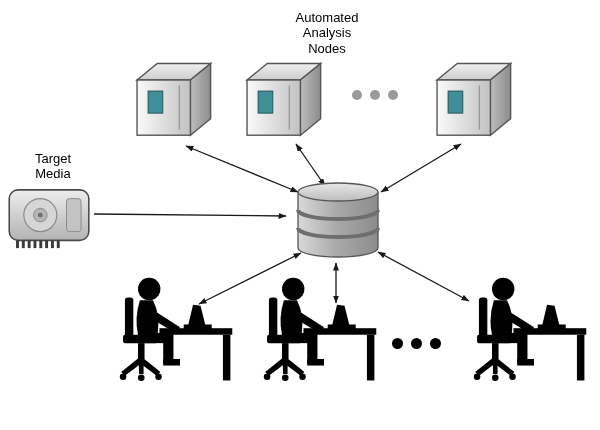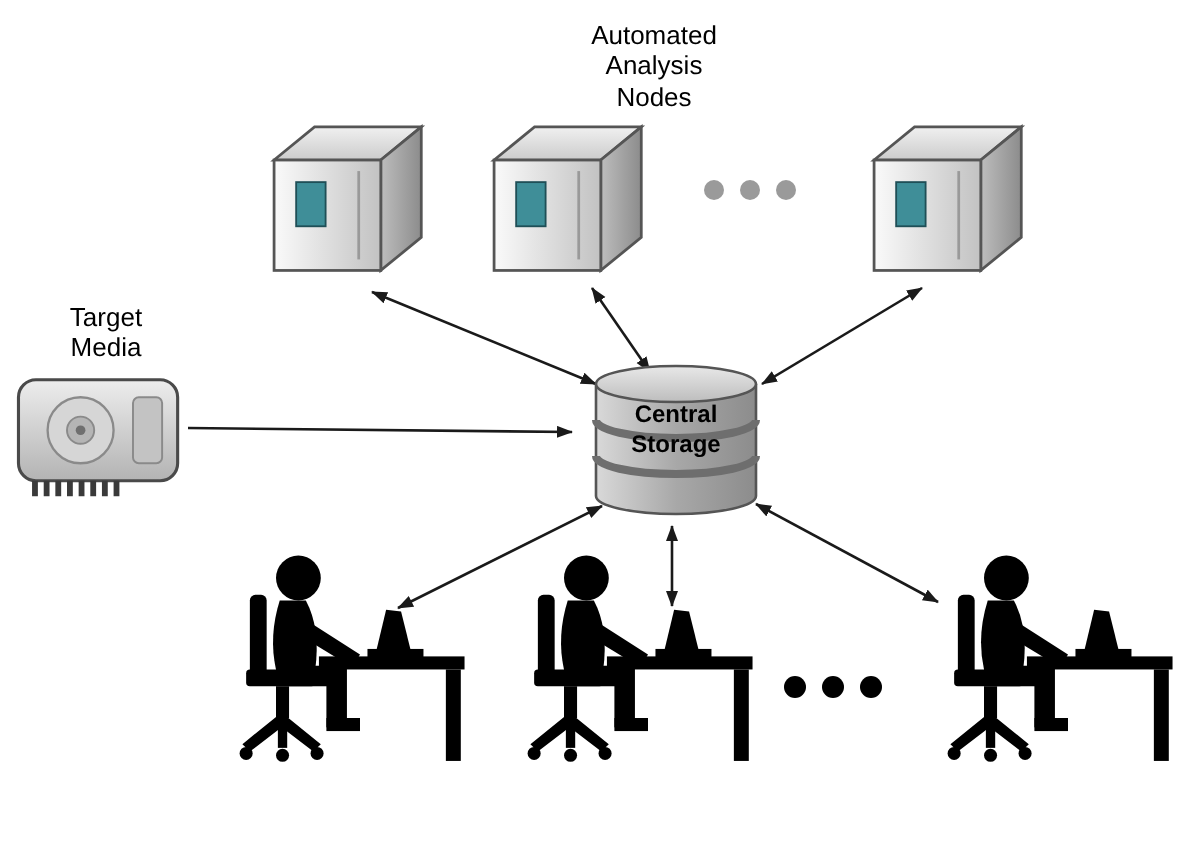--- a/index.html
+++ b/index.html
@@ -192,22 +192,20 @@
       <use href="#hdd-def"></use>
     </svg>
 
   <div class="abs storage-node">
     <svg class="storage-svg" viewBox="0 0 100 80">
       <path d="M10,12 L10,68 A40,9 0 0 0 90,68 L90,12" fill="url(#dbBody)" stroke="#555" stroke-width="1.3"></path>
       <path d="M10,30 A40,9 0 0 0 90,30" fill="none" stroke="#6e6e6e" stroke-width="4"></path>
       <path d="M10,48 A40,9 0 0 0 90,48" fill="none" stroke="#6e6e6e" stroke-width="4"></path>
       <ellipse cx="50" cy="12" rx="40" ry="9" fill="url(#dbTop)" stroke="#555" stroke-width="1.3"></ellipse>
     </svg>
-    <div class="label-storage">Central
-Storage</div>
   </div>
 
   <svg class="abs examiner-svg examiner-1" viewBox="0 0 150 120">
       <use href="#examiner-def"></use>
     </svg>
   <svg class="abs examiner-svg examiner-2" viewBox="0 0 150 120">
       <use href="#examiner-def"></use>
     </svg>
   <svg class="abs examiner-svg examiner-3" viewBox="0 0 150 120">
       <use href="#examiner-def"></use>

